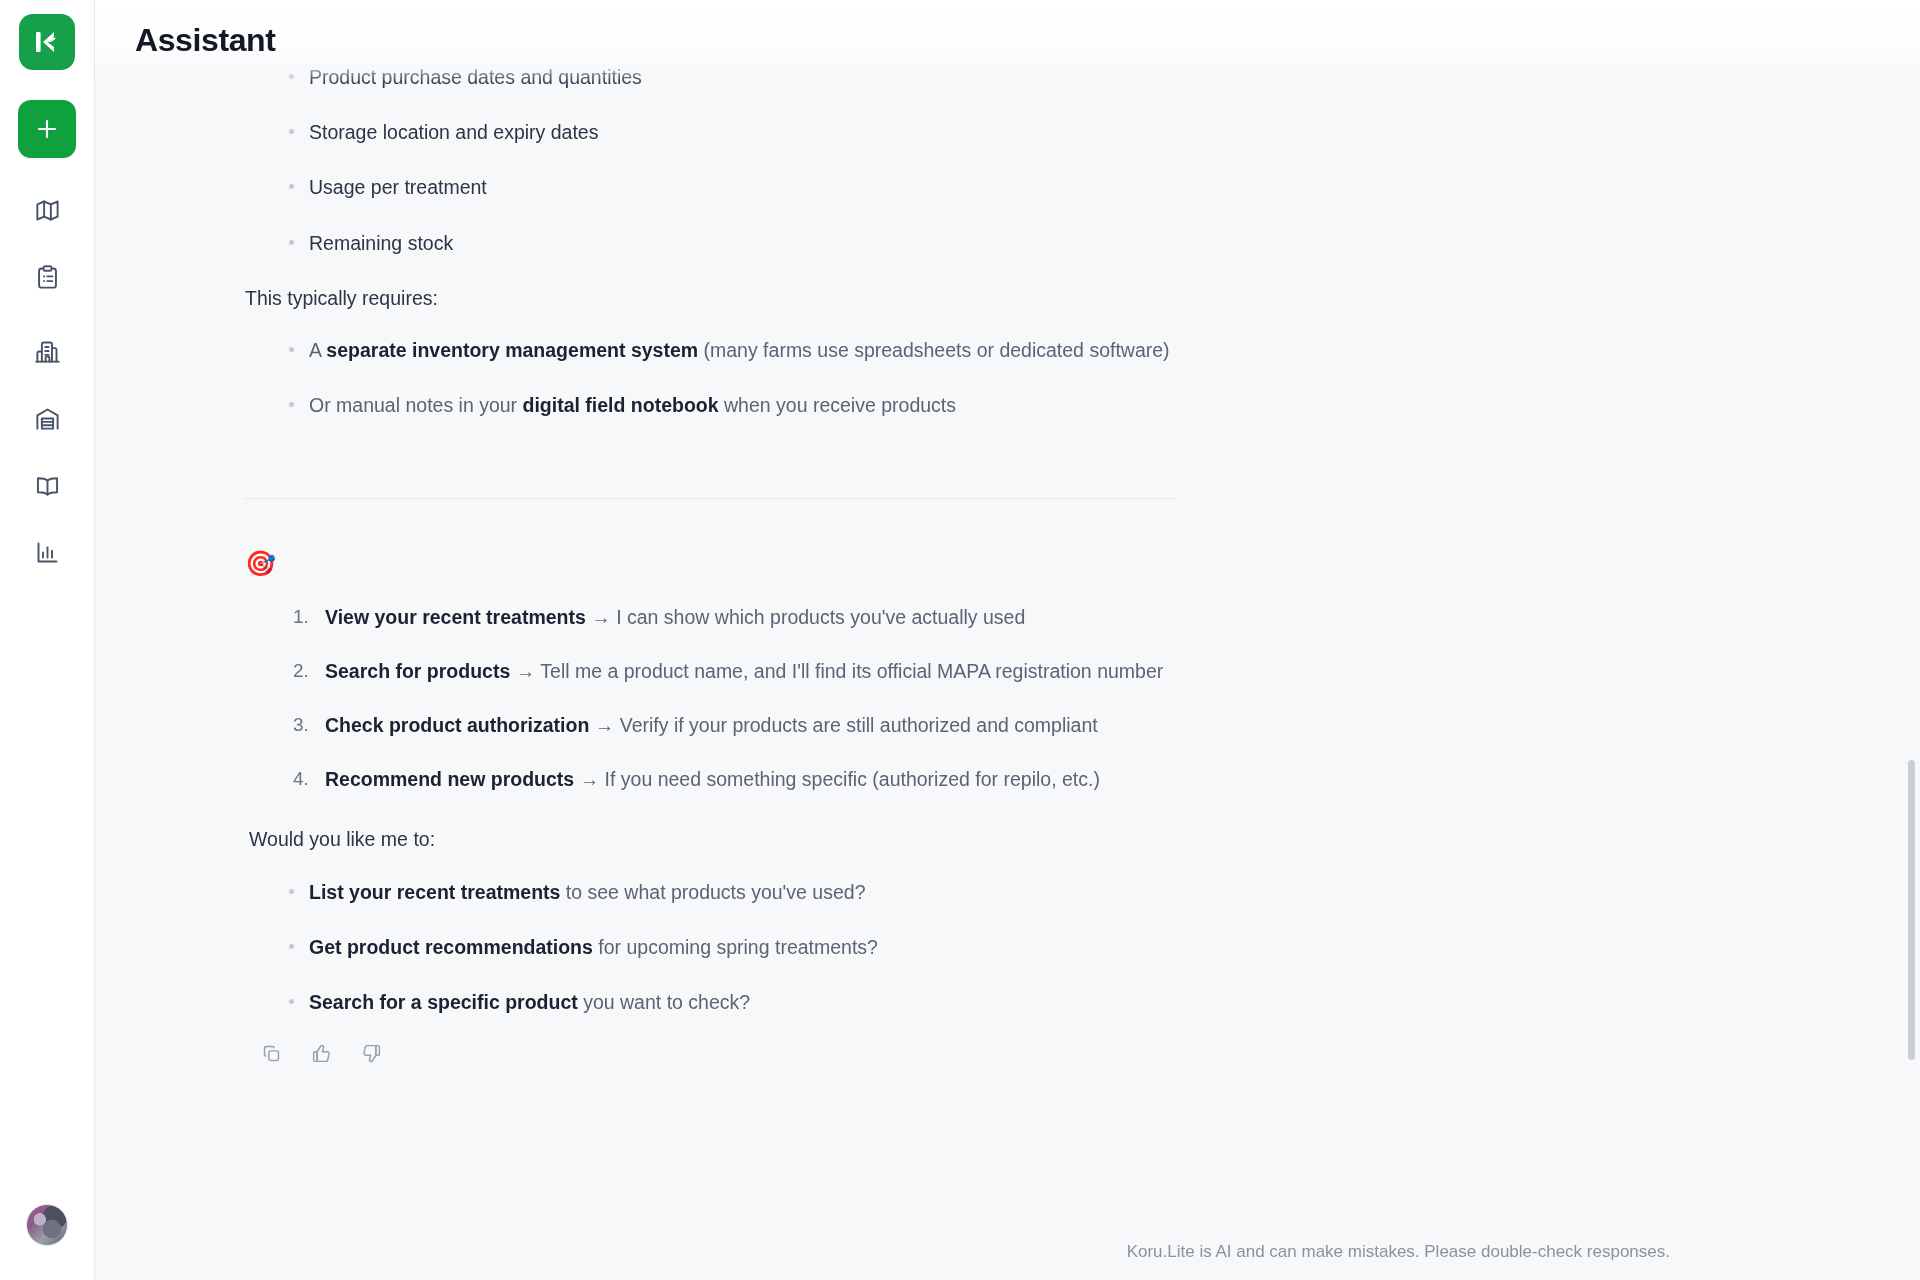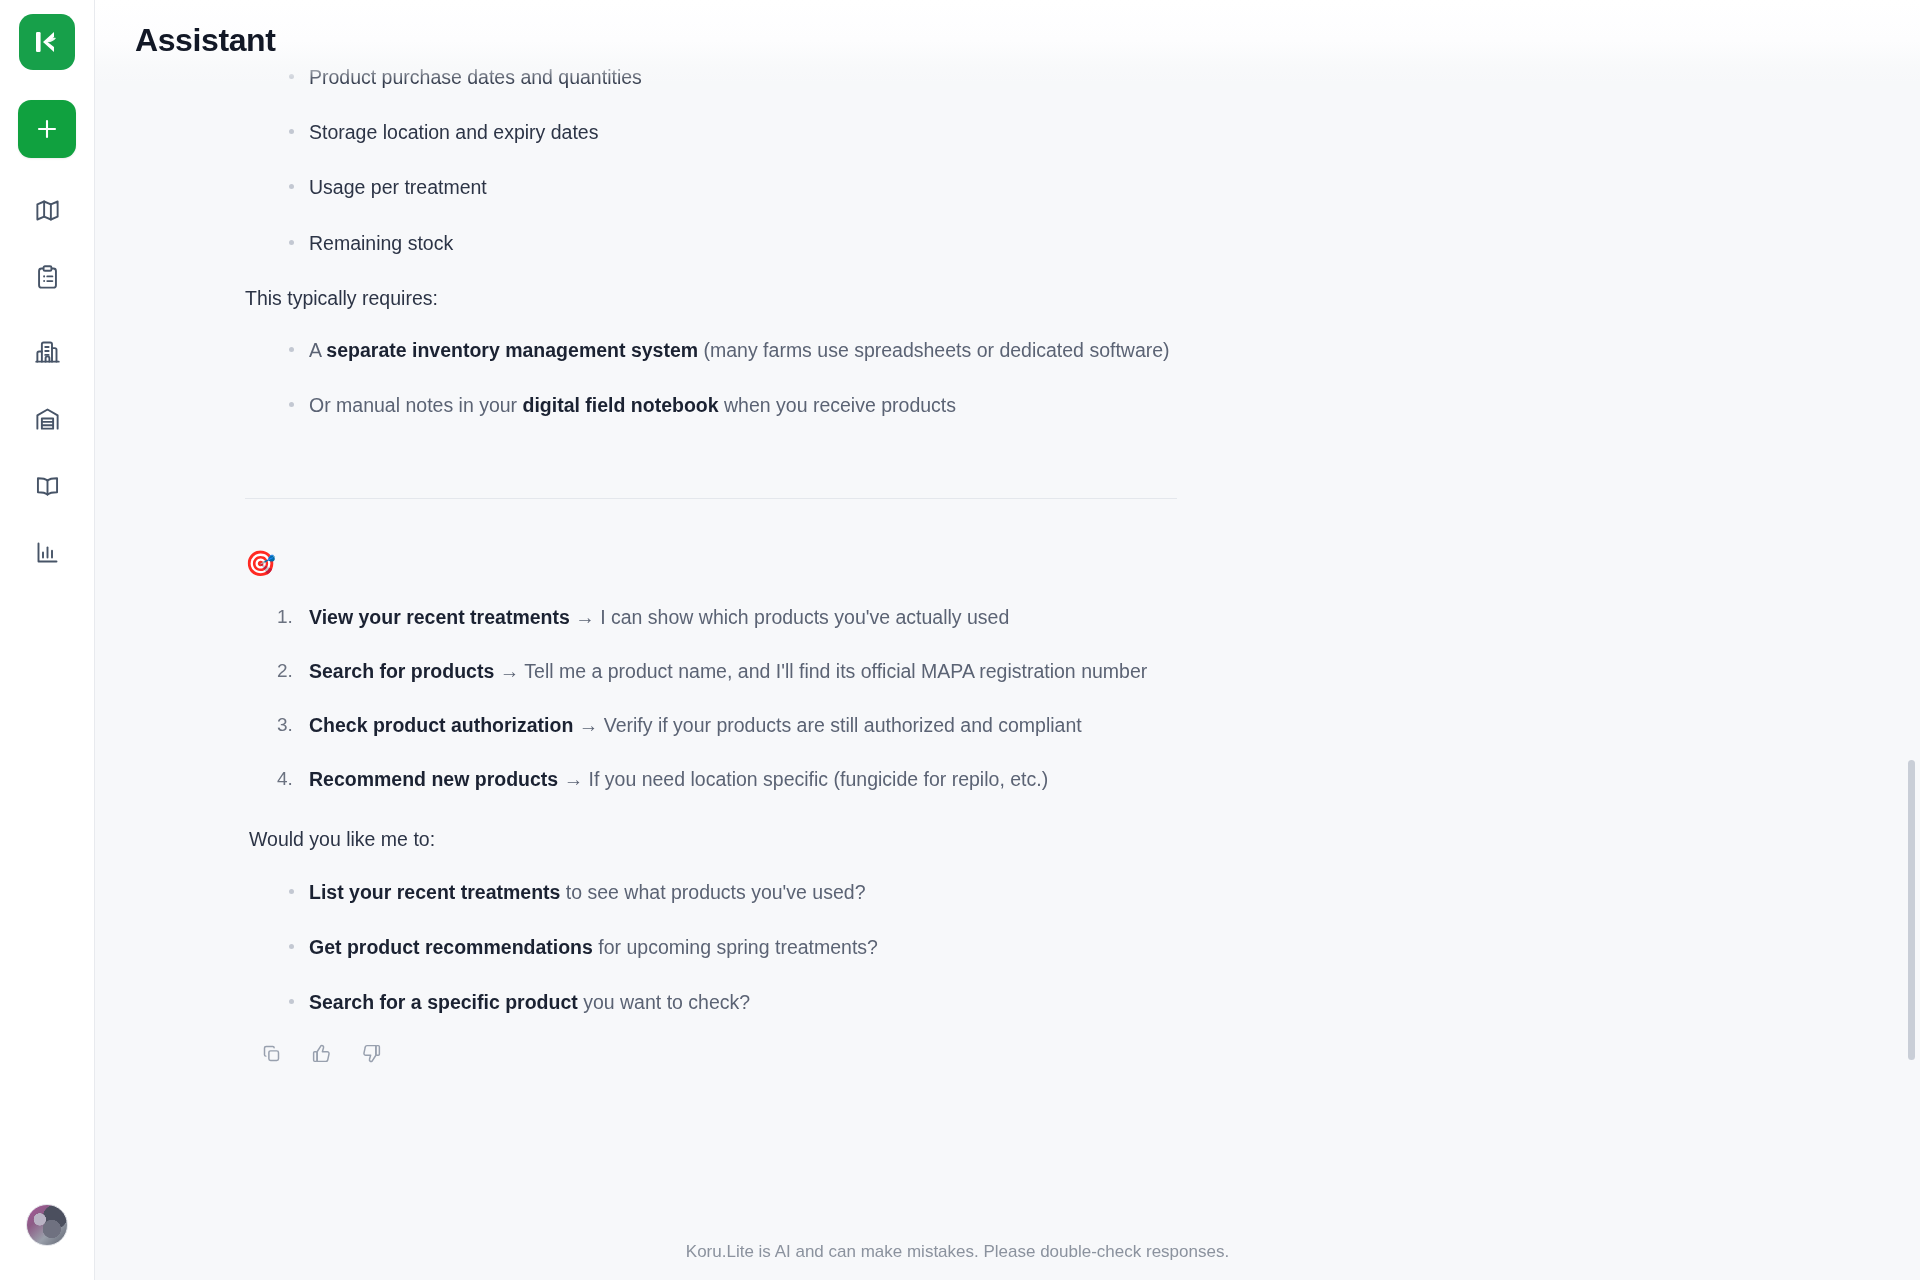--- a/index.html
+++ b/index.html
@@ -109,21 +109,21 @@
     margin: 24px 0 52px 0; width: 932px;
   }
 
   h2.section-head {
     font-size: 27px; font-weight: 700; color: #141a28;
     letter-spacing: -0.3px; margin: 0 0 26px 0;
     display: flex; align-items: center; gap: 11px;
   }
   .emoji { font-size: 25px; line-height: 1; }
 
-  ol.numbered { list-style: none; margin: 0; padding: 0; counter-reset: n; }
+  ol.numbered { list-style: none; margin: 16px; padding: 0; counter-reset: n; }
   ol.numbered li {
     counter-increment: n; position: relative;
     padding-left: 64px; margin-bottom: 24px; font-size: 19.5px; color: #5b6374;
   }
   ol.numbered li::before {
     content: counter(n) ".";
     position: absolute; left: 32px; top: 0;
     color: #6b7280; font-size: 19px;
   }
   b, strong { color: #1b2232; font-weight: 700; }
@@ -171,21 +171,21 @@
   .mic-btn {
     width: 34px; height: 34px; display: flex; align-items: center;
     justify-content: center; color: #6b7280; cursor: pointer; margin-right: 16px;
   }
   .send-btn {
     width: 56px; height: 56px; border-radius: 50%;
     background: #eceef1; display: flex; align-items: center;
     justify-content: center; color: #6f7683; cursor: pointer; border: none;
   }
   .disclaimer {
-    text-align: center; color: #8b929e; font-size: 17px;
+    text-align: right; color: #8b929e; font-size: 17px;
     margin-top: 20px; margin-left: 150px; width: 1425px;
   }
 
   
   .scrollbar-track {
     position: absolute; right: 4px; top: 0; bottom: 0; width: 10px;
     z-index: 7;
   }
   .scrollbar-thumb {
     position: absolute; right: 1px; top: 760px; width: 7px; height: 300px;
@@ -318,21 +318,21 @@
           <li>
             <b>View your recent treatments</b><span class="arrow"> → </span><span class="rest">I can show which products you've actually used</span>
           </li>
           <li>
             <b>Search for products</b><span class="arrow"> → </span><span class="rest">Tell me a product name, and I'll find its official MAPA registration number</span>
           </li>
           <li>
             <b>Check product authorization</b><span class="arrow"> → </span><span class="rest">Verify if your products are still authorized and compliant</span>
           </li>
           <li>
-            <b>Recommend new products</b><span class="arrow"> → </span><span class="rest">If you need location specific (fungicide for repilo, etc.)</span>
+            <b>Recommend new products</b><span class="arrow"> → </span><span class="rest">If you need something specific (authorized for repilo, etc.)</span>
           </li>
         </ol>
 
         <p class="para para-tight">Would you like me to:</p>
 
         <ul class="bullets">
           <li>
             <b>List your recent treatments</b><span class="rest"> to see what products you've used?</span>
           </li>
           <li>

